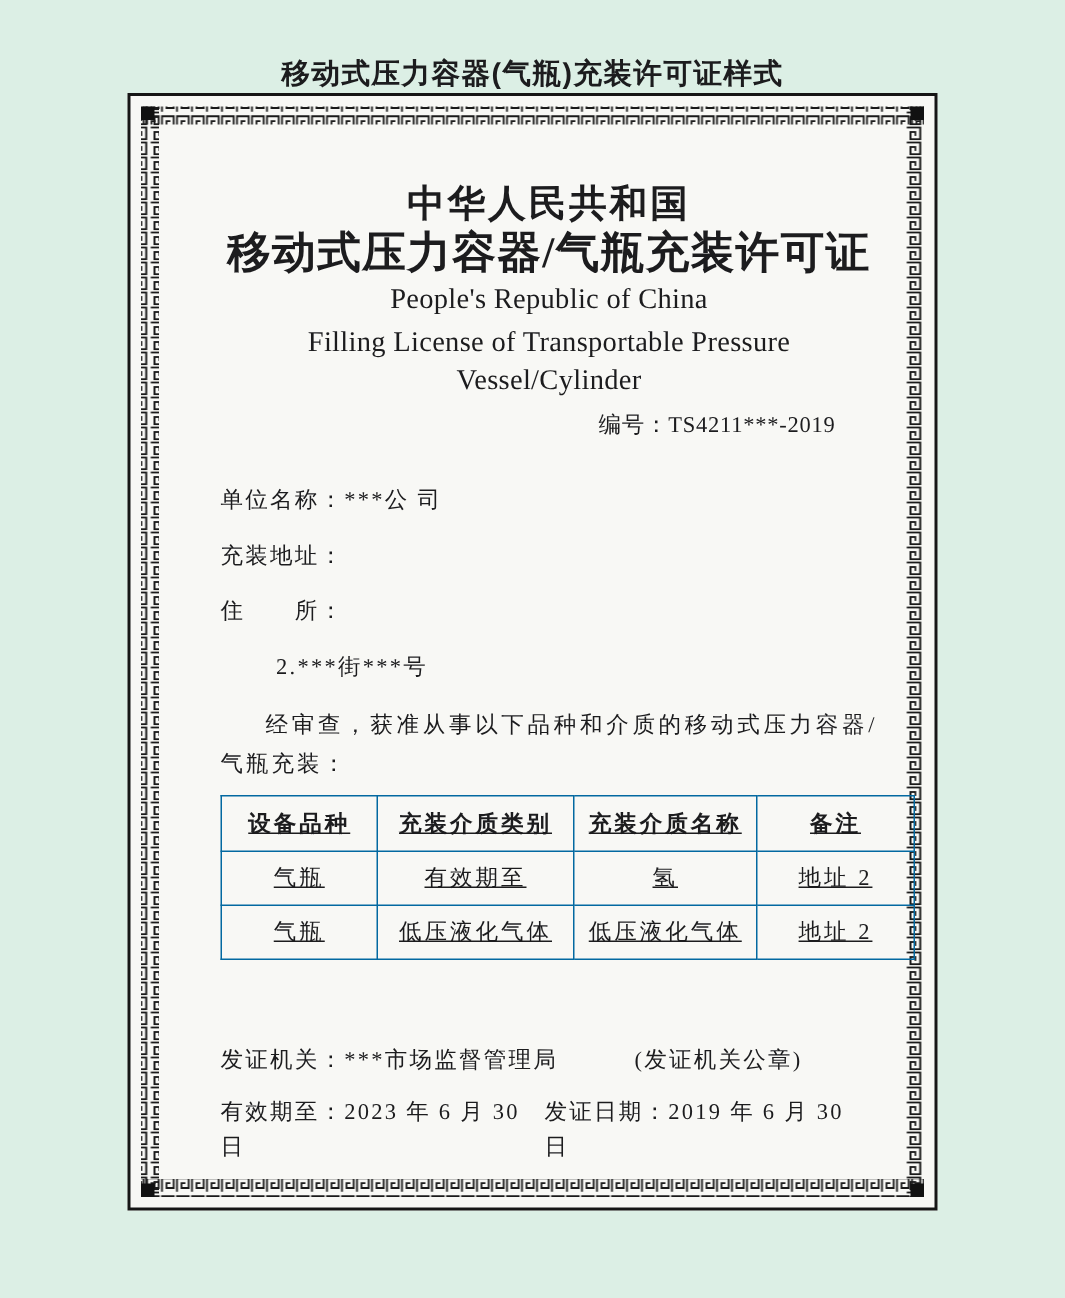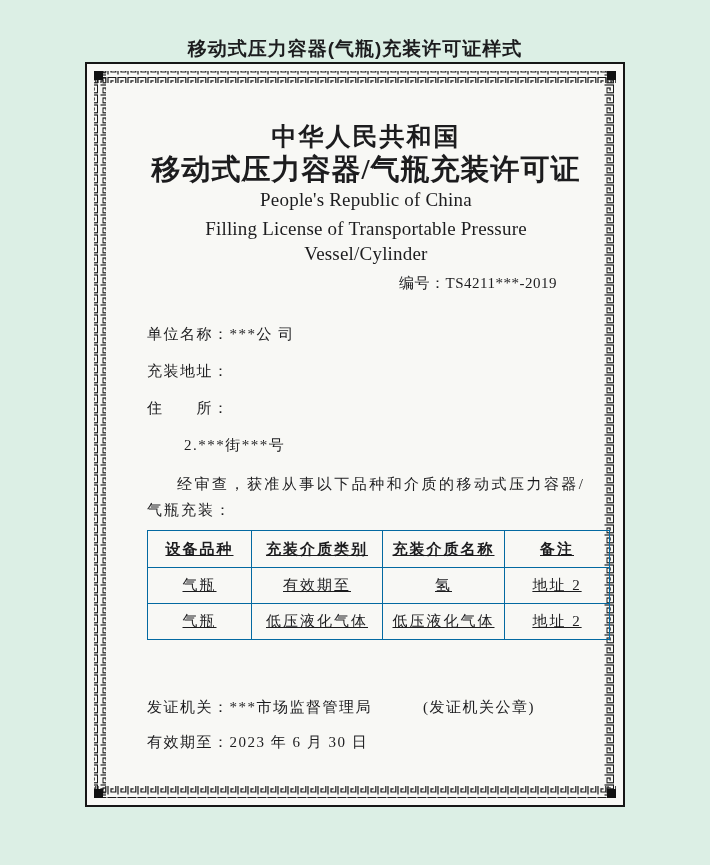--- a/index.html
+++ b/index.html
@@ -203,17 +203,20 @@
       <div class="footer-row first">
         <span>
           <span>发证机关：</span><span>***市场监督管理局</span>
         </span>
         <span class="seal-note">(发证机关公章)</span>
       </div>
       <div class="footer-row">
         <span>
           <span>有效期至：</span><span>2023 年 6 月 30 日</span>
         </span>
+        <span class="issue-date">
+          <span>发证日期：</span><span>2019 年 6 月 30 日</span>
+        </span>
       </div>
     </div>
 
   </div>
 </div>
 
 </body></html>

